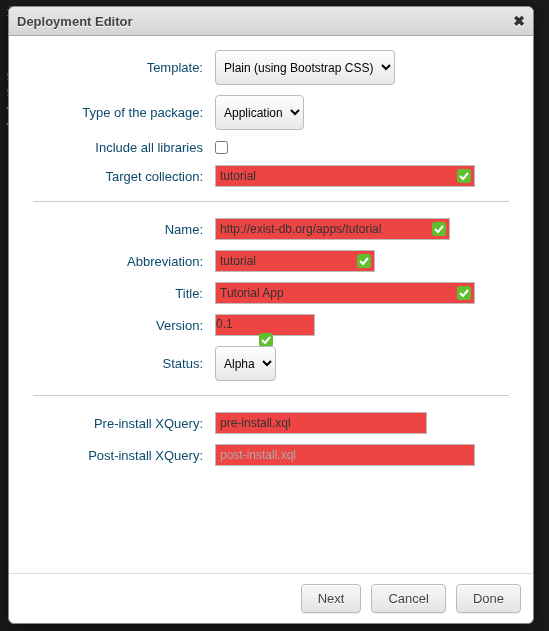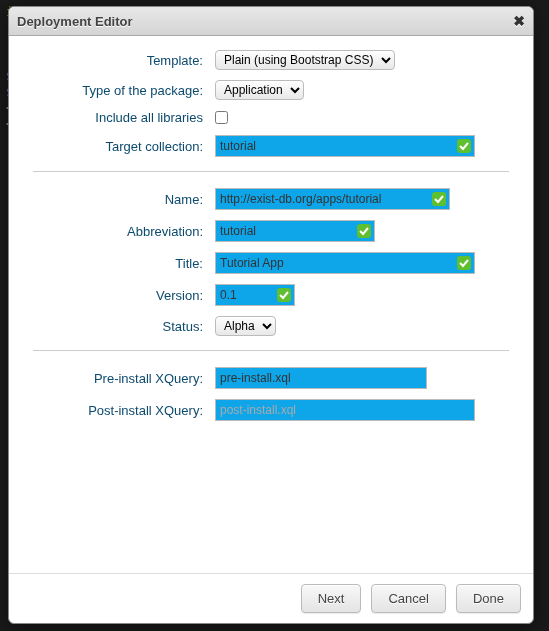--- a/index.html
+++ b/index.html
@@ -87,28 +87,28 @@
     flex: 1;
     display: flex;
     align-items: center;
   }
   select.native {
     font-size: 12px;
     background: linear-gradient(#fefefe,#e8e8e8);
     border: 1px solid #bbb;
     border-radius: 4px;
     padding: 1px 4px;
-    height: 20px;
+    height: 35px;
     box-shadow: 0 1px 0 #fff inset;
   }
   .text-input-wrap {
     display: flex;
     align-items: center;
     border: 1px solid #bbb;
-    background: #0ea5e9;
+    background: #ef4444;
     height: 22px;
     box-sizing: border-box;
   }
   .text-input-wrap input {
     border: none;
     outline: none;
     padding: 2px 4px;
     font-size: 12px;
     width: 100%;
     font-family: inherit;
@@ -257,21 +257,21 @@
                 <path d="M3 7 L6 10 L11 4" stroke="#fff" stroke-width="2" fill="none"></path>
               </svg>
           </span>
         </div>
       </div>
     </div>
 
     <div class="form-row">
       <label>Version:</label>
       <div class="field">
-        <div class="text-input-wrap" style="width:80px;">
+        <div class="text-input-wrap" style="width:100px;flex-direction:column;">
           <input type="text" value="0.1" style="">
           <span class="valid-badge">
             <svg width="14" height="14">
                 <rect x="0" y="0" width="14" height="14" rx="3" fill="#5fbf2f"></rect>
                 <path d="M3 7 L6 10 L11 4" stroke="#fff" stroke-width="2" fill="none"></path>
               </svg>
           </span>
         </div>
       </div>
     </div>

